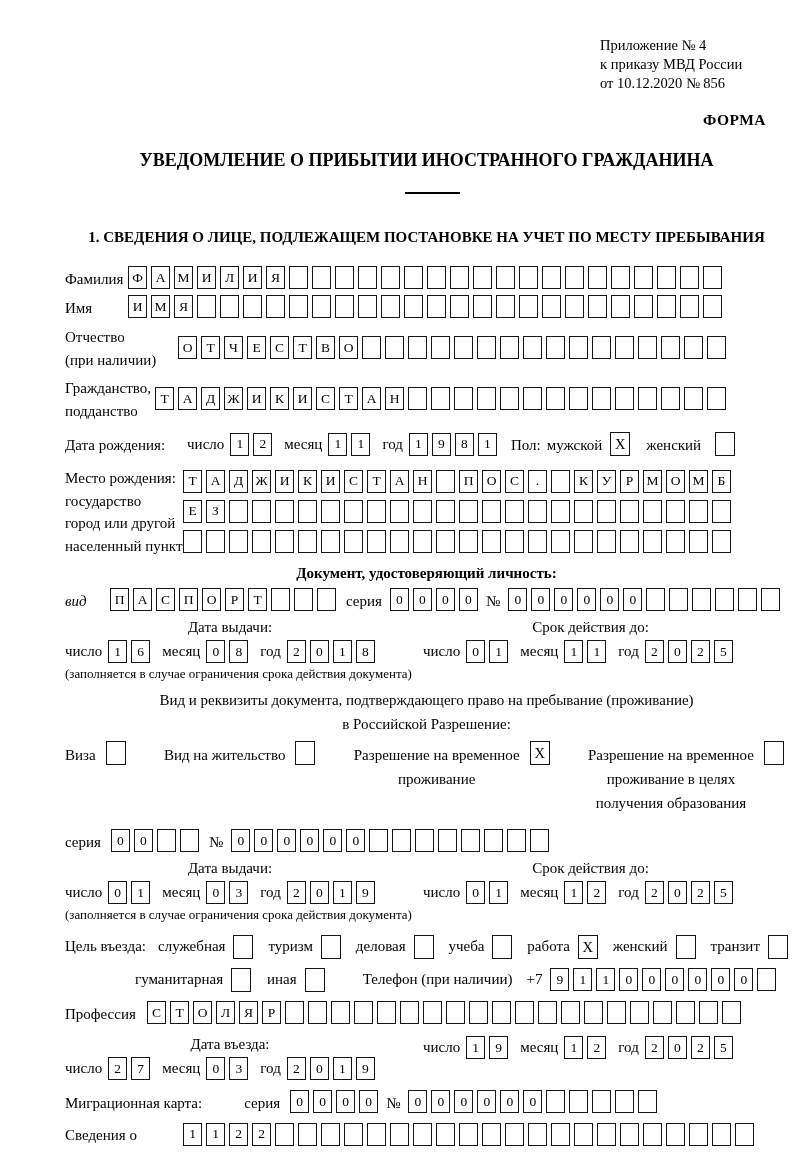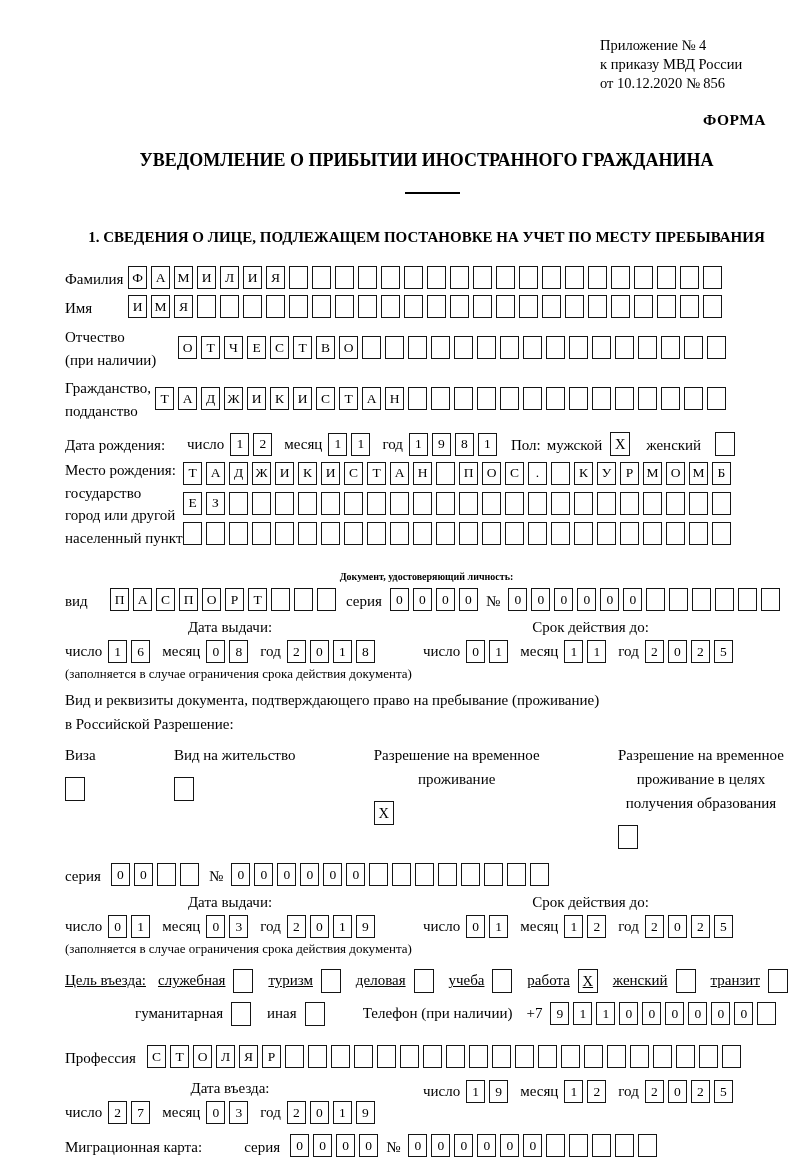--- a/index.html
+++ b/index.html
@@ -19,52 +19,52 @@
   .blank-line { display:inline-block; width:55px; border-bottom:2px solid #000; margin-left:12px; }
   .section-heading { text-align:center; font-weight:bold; font-size:15px; margin-top:26px; }
   
   .row { display:flex; align-items:center; margin-top:6px; }
   .lbl { padding-top:3px; white-space:nowrap; }
   .lbl-block { flex:none; line-height:1.5; padding-top:2px; }
   .w63 { width:63px; flex:none; }
   .w78 { width:82px; flex:none; }
   .w90 { width:90px; flex:none; }
   .w118 { width:118px; flex:none; }
-  .w45 { width:45px; flex:none; }
+  .w45 { width:45px; flex:none;font-style:italic; }
   .cells { display:inline-flex; gap:4px; flex:none; }
   .cell {
     width:19px; height:23px; border:1.6px solid #151515; flex:none; background:#fff;
     display:inline-flex; align-items:center; justify-content:center; font-size:13.5px;
   }
   .cells-stack { display:flex; flex-direction:column; gap:7px; }
   .cells-stack.gap9 { gap:9px; }
   .checkbox {
     width:20px; height:24px; border:1.6px solid #151515; flex:none; background:#fff;
     display:inline-flex; align-items:center; justify-content:center; font-size:14.5px;
   }
   
   .dg { display:inline-flex; align-items:center; padding-top:0; }
   .dg .dg-label { margin:0 6px 0 12px; white-space:nowrap; }
   .dg .dg-label:first-child { margin-left:0; }
-  .center-head { text-align:center; font-weight:bold; font-size:10px; margin-top:22px; }
+  .center-head { text-align:center; font-weight:bold; font-size:15px; margin-top:8px; }
   .twocol { display:flex; margin-top:8px; }
   .col-left { width:358px; flex:none; }
   .col-right { flex:1; }
   .dg-header { width:330px; text-align:center; margin-bottom:4px; }
   .col-right .dg-header { width:335px; }
   .note { font-size:13px; text-align:left; margin-top:3px; padding-right:4px; }
   
-  .text-line { margin-top:7px; }
+  .text-line { margin-top:7px;text-align:center; }
   .options-row { display:flex; justify-content:space-between; margin-top:8px; padding-right:4px; }
-  .options-row .opt { display:flex; align-items:flex-start; gap:10px;flex-direction:column; }
+  .options-row .opt { display:flex; align-items:flex-start; gap:10px; }
   .options-row .opt-label { text-align:center; line-height:1.6; padding-top:2px; }
   .options-inline { display:inline-flex; align-items:center; }
   .options-inline .opt { display:inline-flex; align-items:flex-start; gap:8px; margin-right:16px; }
   .options-inline .opt-label { padding-top:3px; }
-  .purpose-row1 { display:flex; margin-top:12px;text-decoration:underline; }
+  .purpose-row1 { display:flex; margin-top:12px; }
   .purpose-row1 .options-inline { flex:1; justify-content:space-between; margin-left:12px; }
   .purpose-row1 .options-inline .opt { margin-right:0; }
   .purpose-row2 { display:flex; align-items:flex-start; margin-top:9px; }
   .purpose-row2 .options-inline { margin-left:70px; }
   .phone-label { padding-top:3px; margin-right:14px; white-space:nowrap; }
   .phone-prefix { padding-top:3px; margin-right:8px; }
   .mig-label { margin-right:42px; }
 </style>
 </head>
 <body>
@@ -240,21 +240,21 @@
           <span class="cell">1</span>
         </span>
       </span>
     <span class="lbl" style="margin-left:14px">Пол:</span>
     <span class="lbl" style="margin-left:6px;margin-right:8px">мужской</span>
     <span class="checkbox">X</span>
     <span class="lbl" style="margin-left:16px;margin-right:14px">женский</span>
     <span class="checkbox"></span>
   </div>
 
-  <div class="row" style="margin-top:1px">
+  <div class="row" style="margin-top:9px">
     <span class="lbl-block w118">
         <div>Место рождения:</div>
         <div>государство</div>
         <div>город или другой</div>
         <div>населенный пункт</div>
       </span>
     <span class="cells-stack">
       <span class="cells">
           <span class="cell">Т</span>
           <span class="cell">А</span>
@@ -604,21 +604,21 @@
         <span class="cell">0</span>
         <span class="cell">0</span>
         <span class="cell">0</span>
         <span class="cell">0</span>
         <span class="cell">0</span>
         <span class="cell">0</span>
         <span class="cell"></span>
       </span>
   </div>
 
-  <div class="row" style="margin-top:19px">
+  <div class="row" style="margin-top:9px">
     <span class="lbl w78">Профессия</span>
     <span class="cells">
         <span class="cell">С</span>
         <span class="cell">Т</span>
         <span class="cell">О</span>
         <span class="cell">Л</span>
         <span class="cell">Я</span>
         <span class="cell">Р</span>
         <span class="cell"></span>
         <span class="cell"></span>

